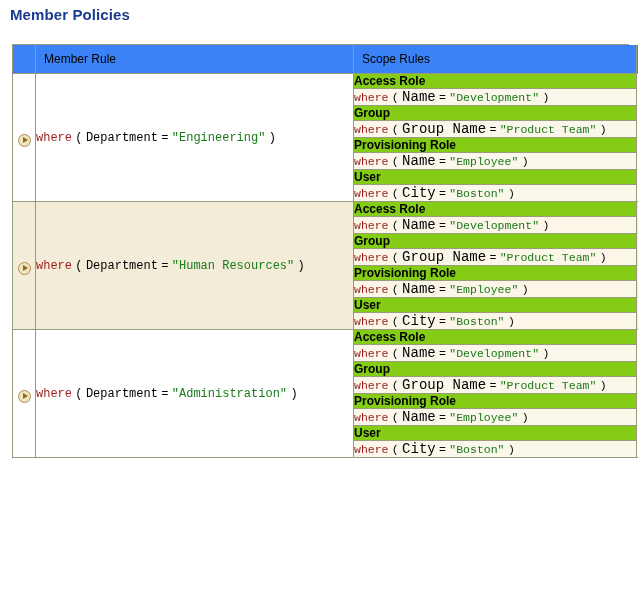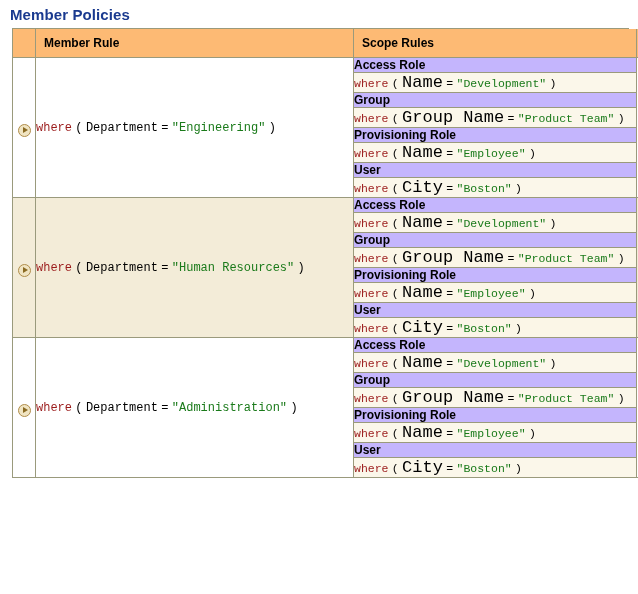--- a/index.html
+++ b/index.html
@@ -13,42 +13,42 @@
     width: 638px;
     height: 594px;
     overflow: hidden;
     background: #ffffff;
   }
   .page-title {
     font-family: "Liberation Sans", sans-serif;
     font-size: 15px;
     font-weight: bold;
     color: #1a3a8f;
-    padding: 6px 0 5px 10px;
+    padding: 6px 0 21px 10px;
     letter-spacing: 0.1px;
   }
   .table-wrap {
     margin: 0 8px 0 12px;
     border: 1px solid #9a9a7c;
     border-bottom: none;
     background: #ffffff;
     width: 617px;
     box-sizing: border-box;
   }
   table.policies {
     border-collapse: collapse;
     width: 100%;
     table-layout: fixed;
   }
   table.policies > thead > tr > th {
-    background: #fdba74;
+    background: #3b82f6;
     border-bottom: 1px solid #9a9a7c;
     border-right: 1px solid #9a9a7c;
     font-size: 12px;
-    font-weight: bold;
+    font-weight: normal;
     color: #000000;
     text-align: left;
     padding: 5px 6px 5px 8px;
     height: 18px;
   }
   table.policies > thead > tr > th.col-handle {
     width: 22px;
     padding: 0;
     border-right: 1px solid #9a9a7c;
   }
@@ -112,40 +112,40 @@
     border-collapse: collapse;
     width: 100%;
     table-layout: fixed;
   }
   .scope-table td {
     border: none;
     border-bottom: 1px solid #9a9a7c;
     padding: 0;
   }
   .scope-group-header {
-    background: #c4b5fd;
+    background: #84cc16;
     font-size: 12px;
     font-weight: bold;
     color: #000000;
     padding: 3px 6px 3px 6px;
     border-bottom: 1px solid #9a9a7c;
   }
   .scope-rule {
     background: #fbf7ea;
     font-size: 12px;
     padding: 3px 6px 3px 6px;
     border-bottom: 1px solid #9a9a7c;
   }
   tr.row-alt .scope-rule { background: #fbf6e7; }
   .scope-table tr:last-child td { border-bottom: none; }
 
   
   .kw      { color: #9b1b1b; font-family: Liberation Mono, monospace; font-size: 11.5px; }
   .paren   { color: #000000; font-family: "Liberation Mono", monospace; font-size: 11.5px; }
-  .field   { color: #000000; font-family: "Liberation Mono", monospace; font-size: 17px; }
+  .field   { color: #000000; font-family: "Liberation Mono", monospace; font-size: 14px; }
   .op      { color: #000000; font-family: "Liberation Mono", monospace; font-size: 11.5px; }
   .val     { color: #1a7a1a; font-family: "Liberation Mono", monospace; font-size: 11.5px; }
   .member-expr .kw { font-size: 12px; }
   .member-expr .paren,
   .member-expr .field,
   .member-expr .op { font-size: 12px; }
   .member-expr .val { font-size: 12px; }
 </style>
 </head>
 <body>

